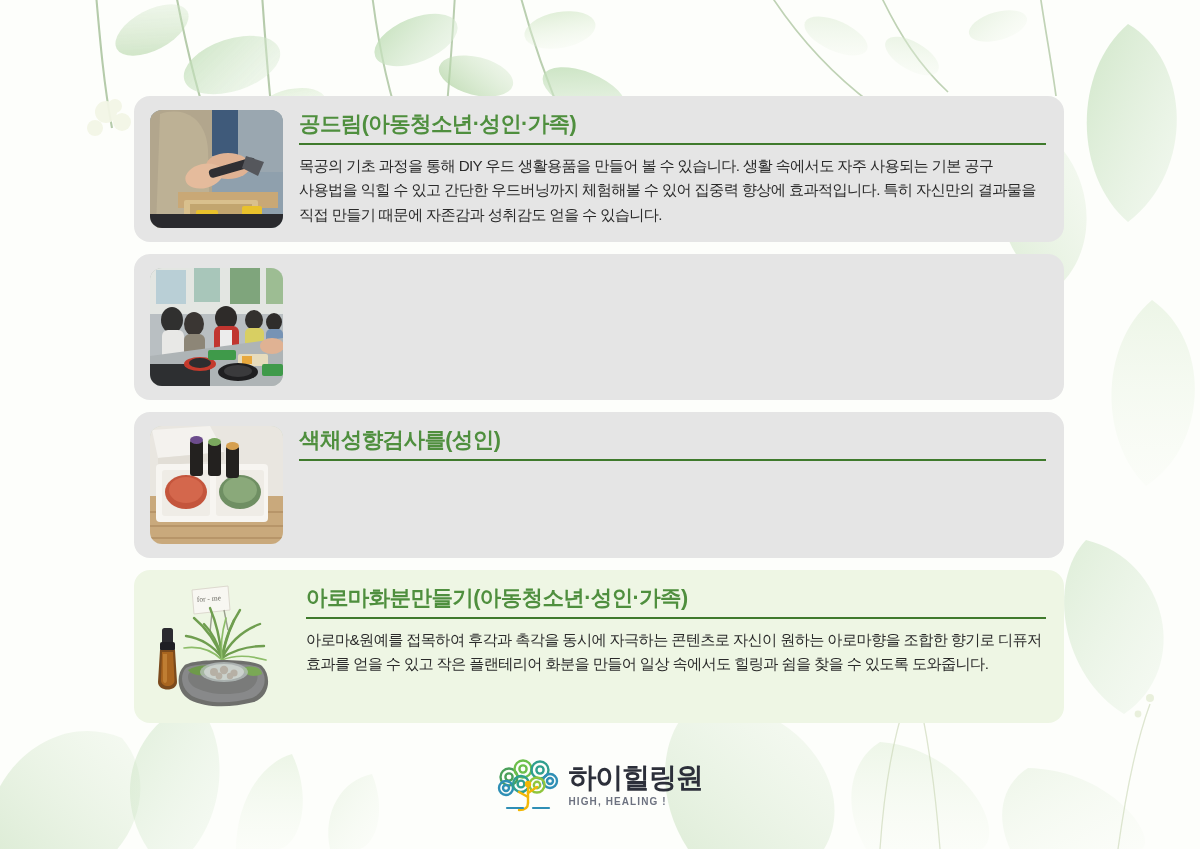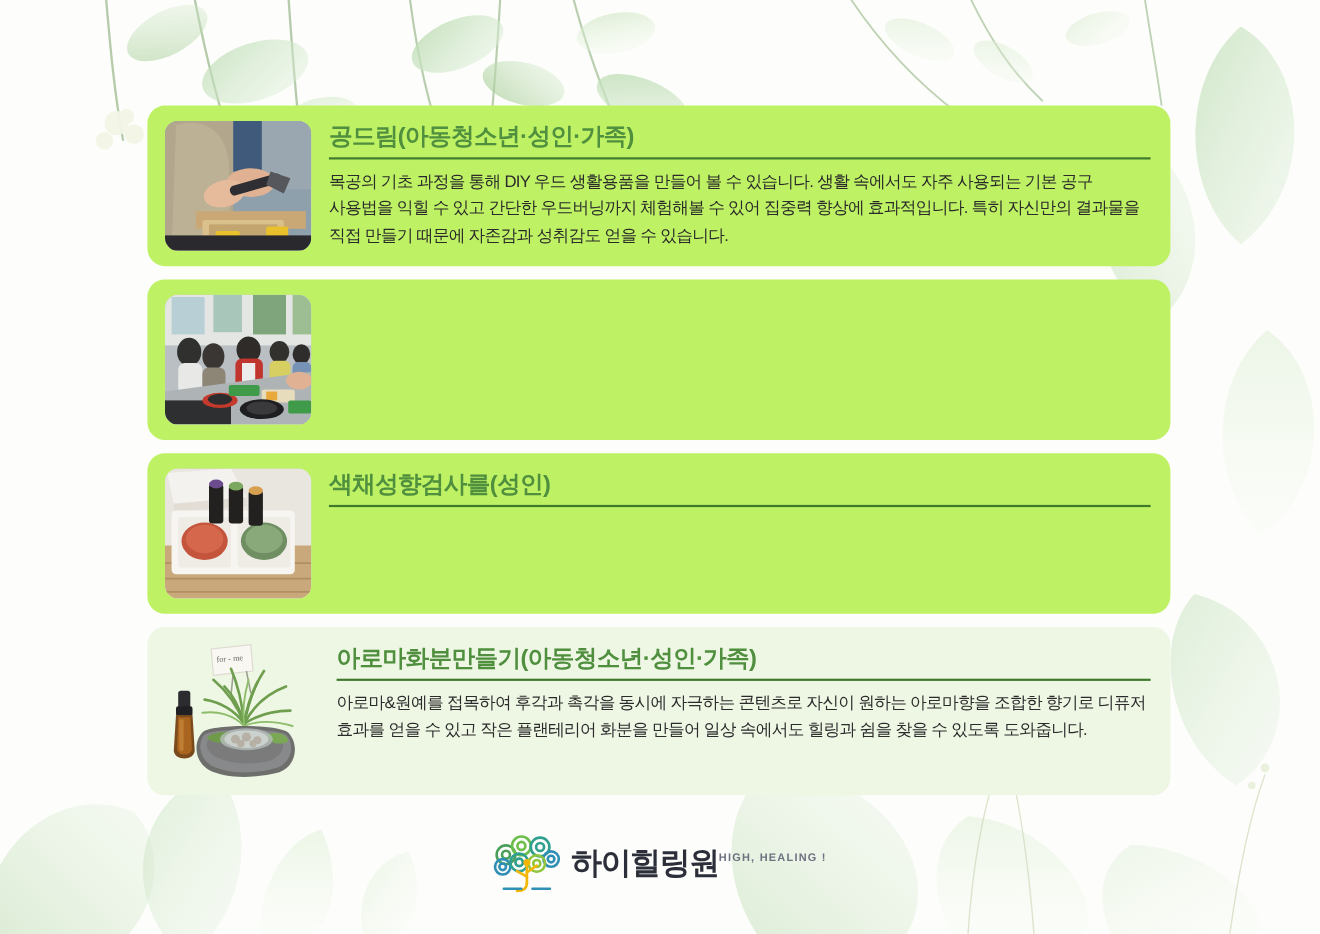--- a/index.html
+++ b/index.html
@@ -38,21 +38,21 @@
   
   .card-list {
     position: absolute;
     left: 134px;
     top: 96px;
     width: 930px;
   }
 
   .card {
     position: relative;
-    background: #bef264;
+    background: #e5e5e5;
     border-radius: 16px;
     padding: 14px 18px 14px 16px;
     margin-bottom: 12px;
     display: flex;
     align-items: flex-start;
     gap: 16px;
     min-height: 128px;
   }
   .card.card-4 { background: #eef6e4; }
 
@@ -112,21 +112,21 @@
     position: absolute;
     left: 0;
     top: 757px;
     width: 1200px;
     display: flex;
     justify-content: center;
     align-items: center;
     gap: 9px;
   }
   .logo-mark { width: 62px; height: 56px; display: block; }
-  .logo-text-wrap { display: flex; justify-content: center; }
+  .logo-text-wrap { display: flex; flex-direction: column; justify-content: center; }
   .logo-word {
     font-size: 28px;
     font-weight: bold;
     color: #2c2f3a;
     letter-spacing: -1.2px;
     line-height: 1;
   }
   .logo-sub {
     font-size: 10px;
     color: #6d7280;

